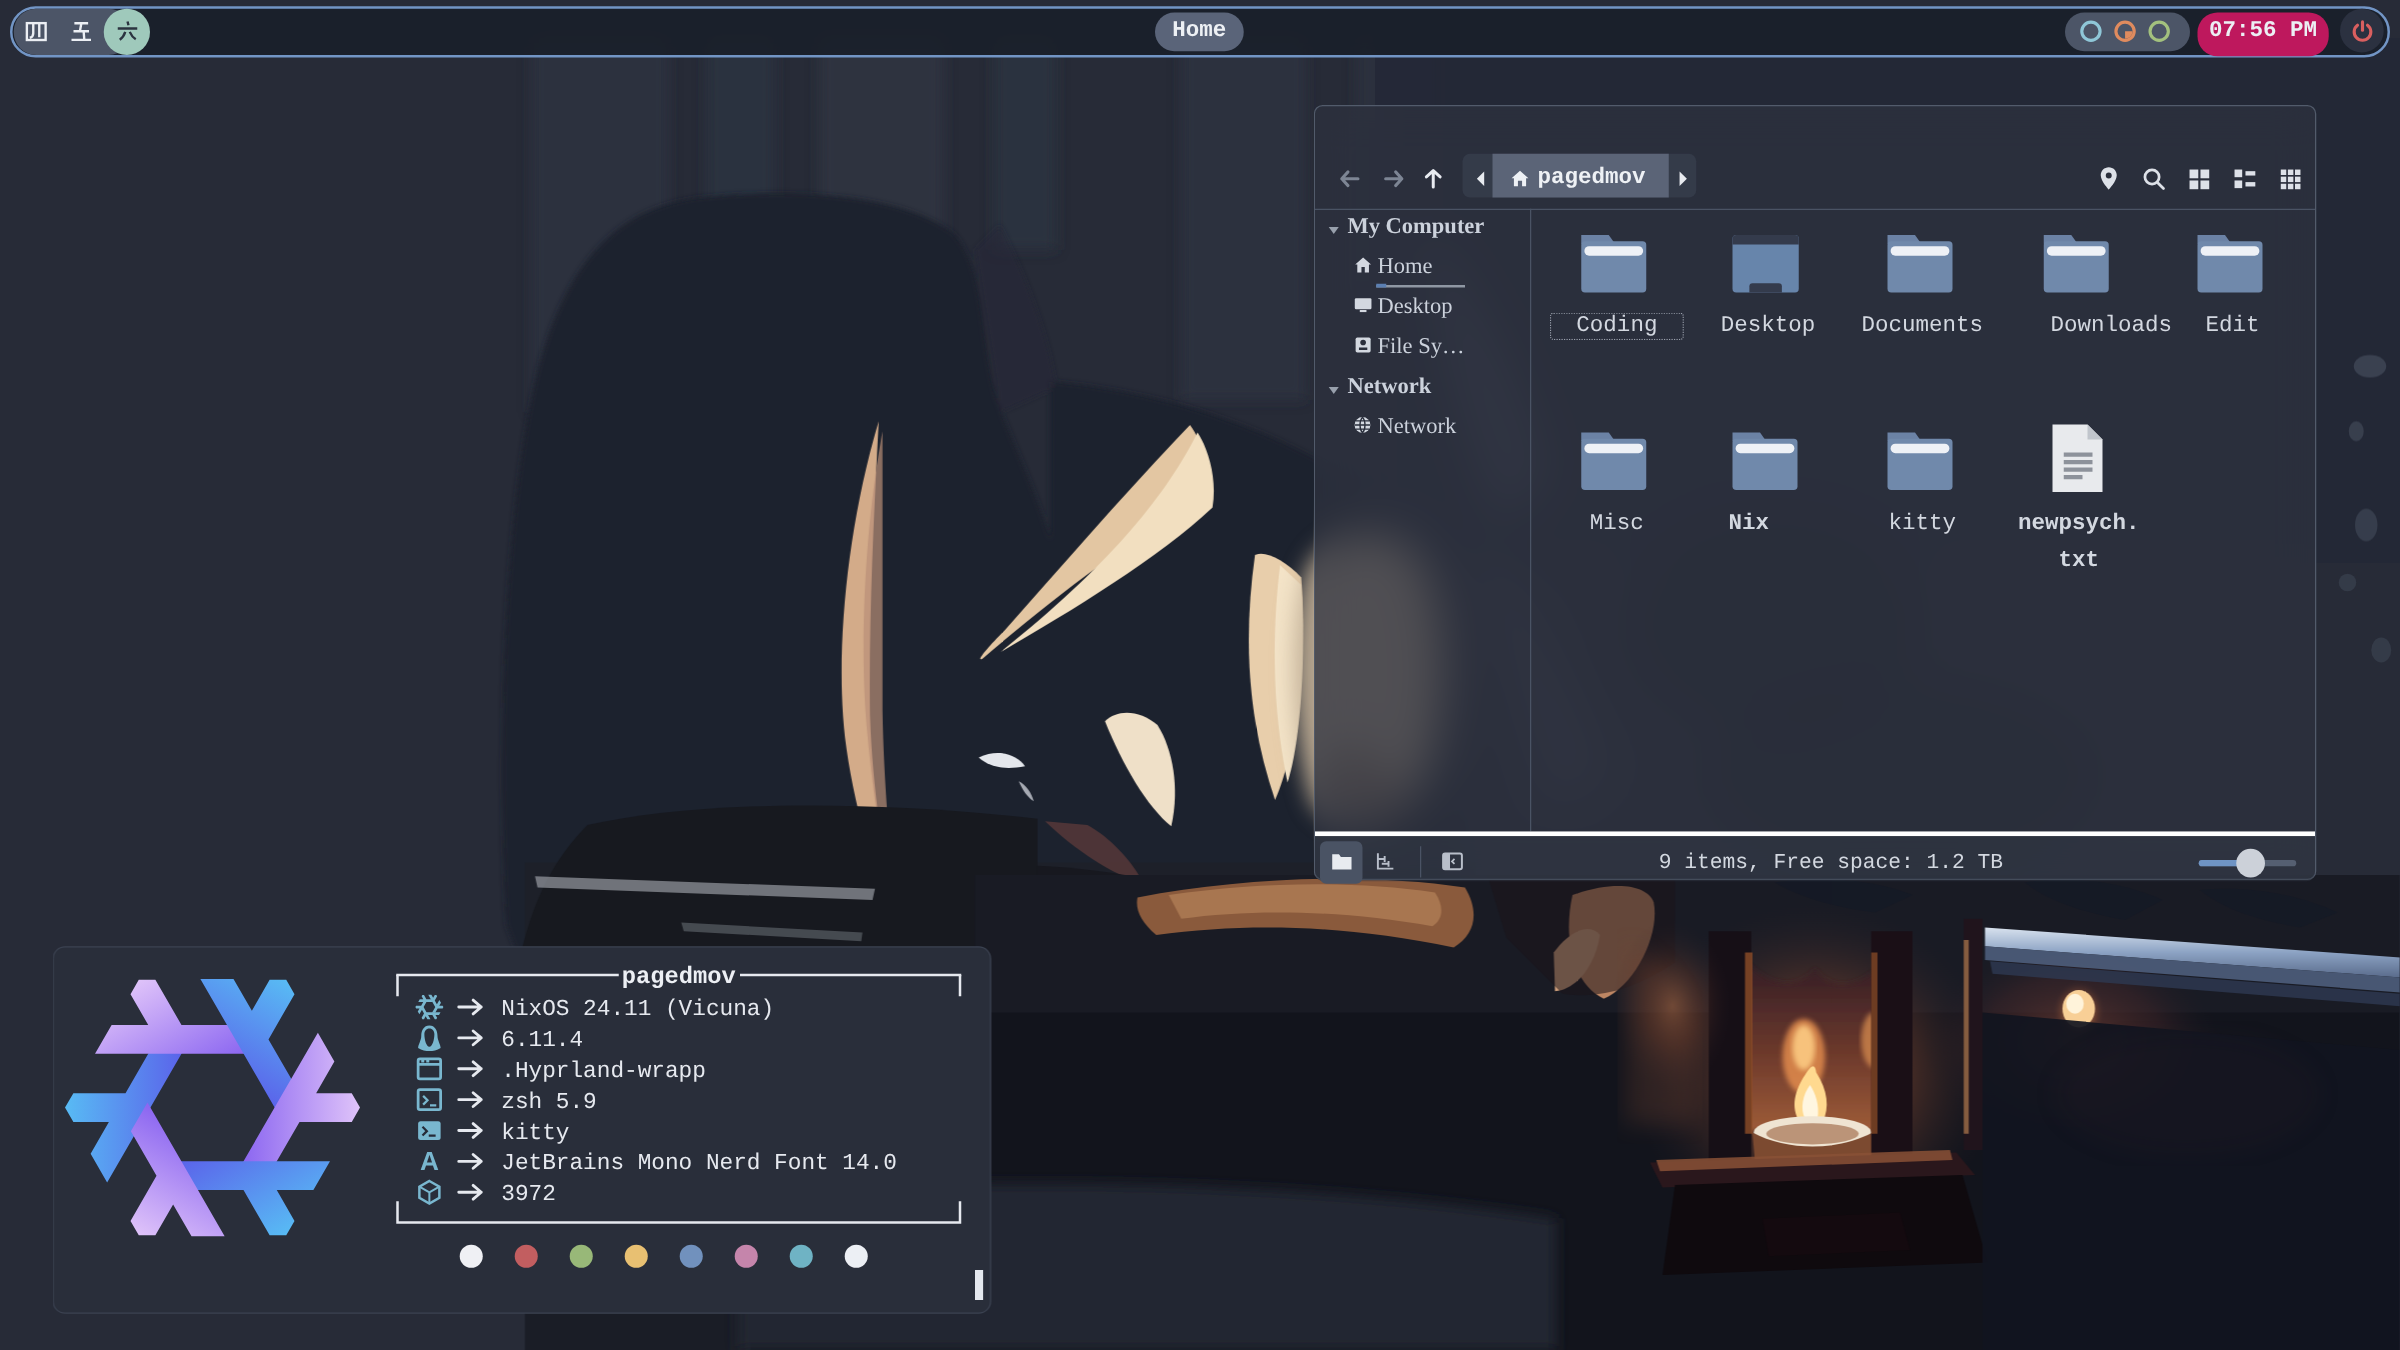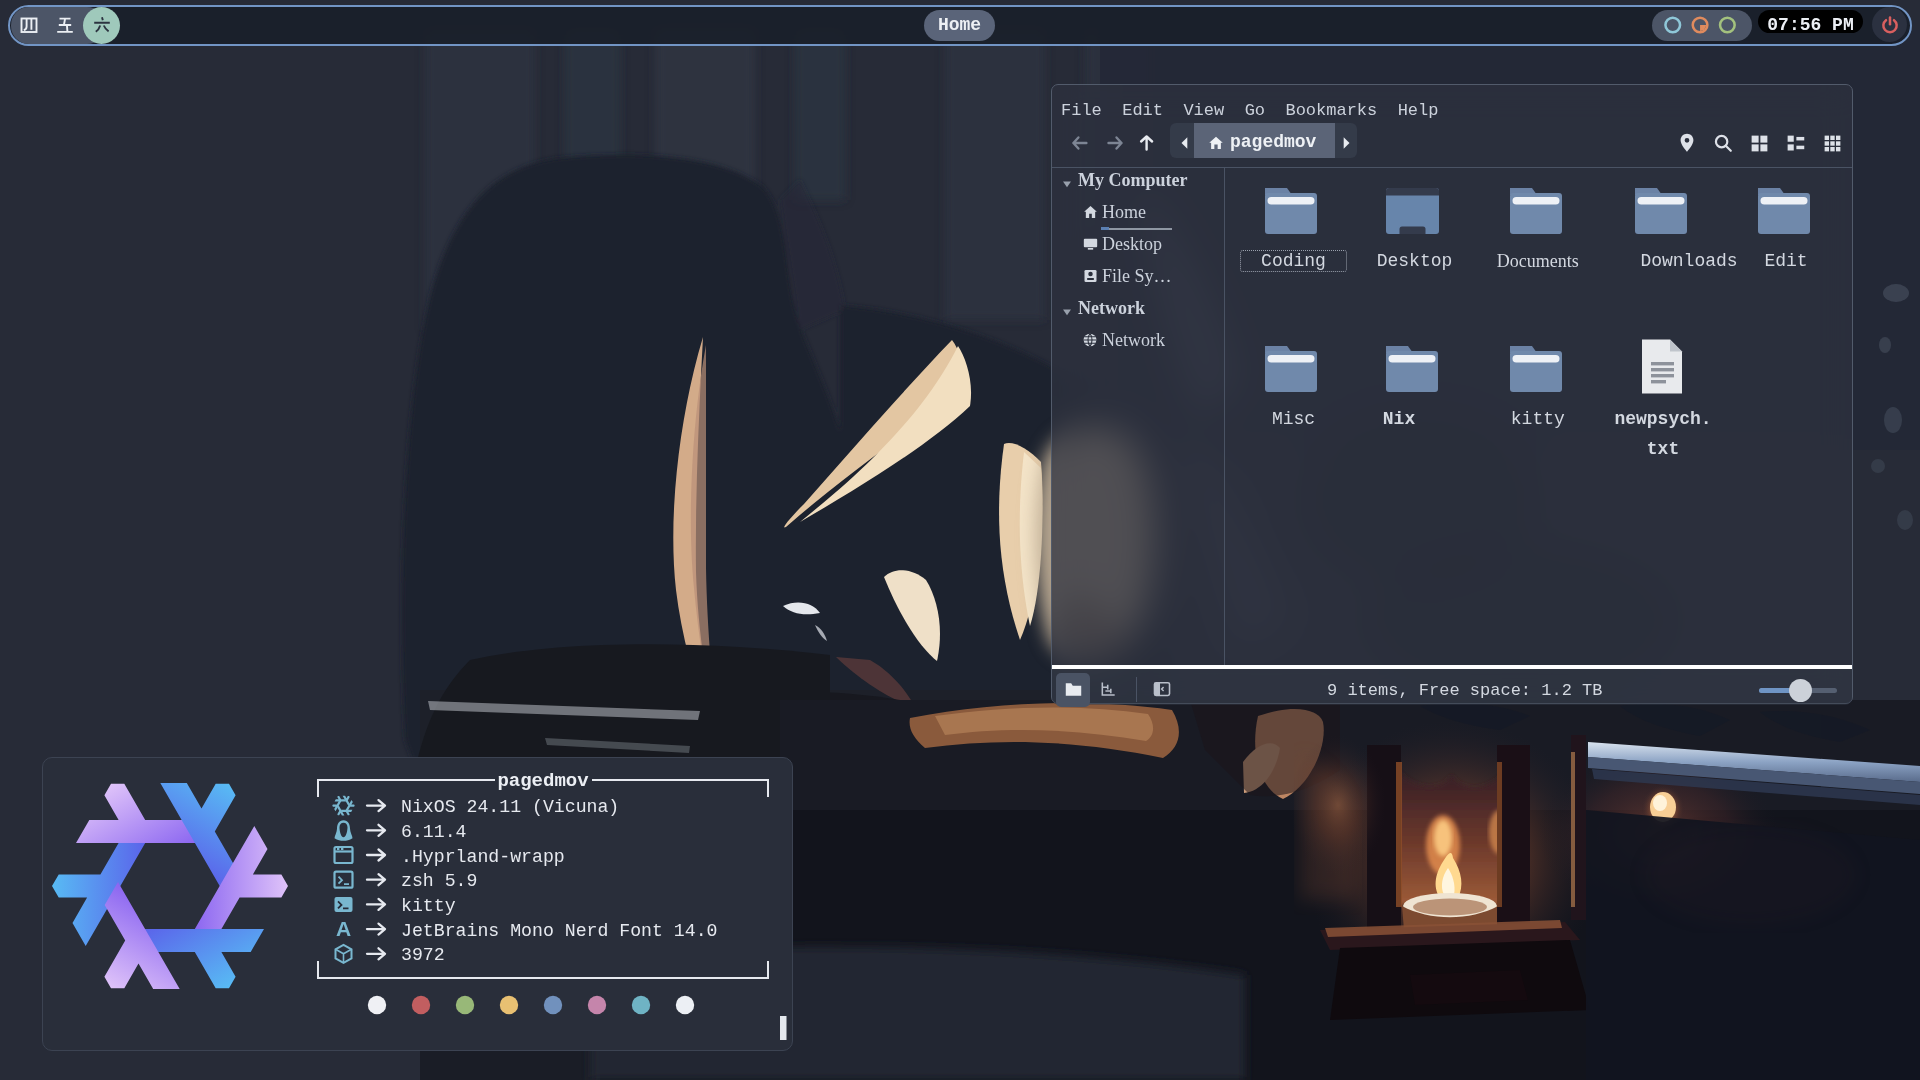--- a/index.html
+++ b/index.html
@@ -4,21 +4,21 @@
 * { margin:0; padding:0; box-sizing:border-box; }
 html,body { width:1920px; height:1080px; overflow:hidden; background:#262b37; font-family:"Liberation Mono", monospace; }
 #stage { position:absolute; inset:0; width:1920px; height:1080px; }
 .abs { position:absolute; }
 
 #bar { position:absolute; left:8px; top:5px; width:1904px; height:41px; background:rgba(25,30,41,0.85); -webkit-backdrop-filter:blur(6px); backdrop-filter:blur(6px); border:2px solid #7295c5; border-radius:21px; }
 #wspill { position:absolute; left:1px; top:0px; height:36.5px; width:94px; background:#4c5567; border-radius:18px; }
 #wsact { position:absolute; left:73px; top:-0.5px; width:37px; height:37px; background:#9fc9bb; border-radius:50%; color:#2c3440; font-size:19px; font-weight:bold; text-align:center; line-height:37px; }
 #homepill { position:absolute; left:914px; top:2.5px; width:71px; height:31px; background:#5a6479; border-radius:16px; color:#edf0f4; font-size:18px; font-weight:bold; text-align:center; line-height:31px; }
 #traypill { position:absolute; left:1642px; top:2.5px; width:100px; height:31px; background:#4c5567; border-radius:16px; }
-#clockpill { position:absolute; left:1748px; top:2.5px; width:105px; height:23px; background:#000000; border-radius:16px; color:#eceff4; font-size:18px; font-weight:bold; text-align:center; line-height:31px; }
+#clockpill { position:absolute; left:1748px; top:2.5px; width:105px; height:35px; background:#be185d; border-radius:16px; color:#eceff4; font-size:18px; font-weight:bold; text-align:center; line-height:31px; }
 #pwrpill { position:absolute; left:1862px; top:0px; width:35px; height:35px; background:#2b3140; border-radius:50%; }
 
 #fm { position:absolute; left:1051px; top:84px; width:802px; height:620px; background:rgba(45,50,63,0.75); -webkit-backdrop-filter:blur(16px); backdrop-filter:blur(16px); border:1px solid #525b6b; border-radius:7px; }
 #fm .menu { position:absolute; left:0; top:0; width:100%; height:36px; color:#ccd2dc; font-size:18px; }
 #fm .tbar { position:absolute; left:0; top:0; width:100%; height:82px; }
 #fm .tsep { position:absolute; left:0; top:82px; width:100%; height:1px; background:#4a5364; }
 #fm .side { position:absolute; left:0; top:82px; width:172px; height:498px; color:#ccd2dc; font-size:18px;font-family:Liberation Serif, serif; }
 #fm .vsep { position:absolute; left:172px; top:82px; width:1px; height:498px; background:#4a5364; }
 #fm .status { position:absolute; left:0; top:580px; width:100%; height:40px; border-top:4px solid #ffffff; background:rgba(52,57,70,0.45); border-radius:0 0 7px 7px; }
 .cell { position:absolute; width:124px; text-align:center; color:#d3d8e0; font-size:18px; line-height:30px; }
@@ -209,23 +209,20 @@
  <div id="clockpill">07:56 PM</div>
  <div id="pwrpill">
   <svg class="abs" style="left:7.5px;top:7.5px;" width="20" height="20" viewBox="0 0 24 24">
    <path d="M12 3 L12 11" stroke="#d95f5f" stroke-width="3" stroke-linecap="round" fill="none"></path>
    <path d="M7.2 6.2 A8 8 0 1 0 16.8 6.2" stroke="#d95f5f" stroke-width="3" stroke-linecap="round" fill="none"></path>
   </svg>
  </div>
 </div>
 
 <div id="fm">
- <div class="menu">
-  <span class="abs" style="left:9px;top:16px;font-size:17px;white-space:pre;">File  Edit  View  Go  Bookmarks  Help</span>
- </div>
  <div class="tbar">
   <svg class="abs" style="left:12px;top:48px;" width="130" height="20" viewBox="0 0 130 20">
    <g stroke="#7d8594" stroke-width="2.4" fill="none" stroke-linecap="round" stroke-linejoin="round">
     <path d="M22.4,10 L9.4,10 M14.4,4.5 L9.4,10 L14.4,15.5"></path>
     <path d="M44.5,10 L57.5,10 M52.5,4.5 L57.5,10 L52.5,15.5"></path>
    </g>
    <g stroke="#e8ebf0" stroke-width="2.4" fill="none" stroke-linecap="round" stroke-linejoin="round">
     <path d="M82.6,16.5 L82.6,3.5 M77.1,8.5 L82.6,3.5 L88.1,8.5"></path>
    </g>
   </svg>
@@ -323,21 +320,21 @@
         <rect x="3" y="3" width="53" height="46" rx="3" fill="#6785ab"></rect>
         <path d="M3,10.5 L3,6 Q3,3 6,3 L53,3 Q56,3 56,6 L56,10.5 Z" fill="#343b4c"></path>
         <path d="M16.5,49 L16.5,44 Q16.5,41.5 19,41.5 L40,41.5 Q42.5,41.5 42.5,44 L42.5,49 Z" fill="#343b4c"></path>
       </svg>
  <div class="cell" style="left:300.5px;top:160.5px;">Desktop</div>
  <svg class="abs" style="left:455px;top:100px;" width="58" height="52" viewBox="0 0 58 52">
         <path d="M3,3 h22 l5,7 H3 z" fill="#6b82a5"></path>
         <rect x="3" y="8" width="52" height="41" rx="3" fill="#7089ab"></rect>
         <rect x="5.5" y="12" width="47" height="7.5" rx="3.75" fill="#eef1f6"></rect>
       </svg>
- <div class="cell" style="left:423.8px;top:160.5px;font-family:Liberation Serif, serif;">Documents</div>
+ <div class="cell" style="left:423.8px;top:160.5px;">Documents</div>
  <svg class="abs" style="left:580px;top:100px;" width="58" height="52" viewBox="0 0 58 52">
         <path d="M3,3 h22 l5,7 H3 z" fill="#6b82a5"></path>
         <rect x="3" y="8" width="52" height="41" rx="3" fill="#7089ab"></rect>
         <rect x="5.5" y="12" width="47" height="7.5" rx="3.75" fill="#eef1f6"></rect>
       </svg>
  <div class="cell" style="left:575px;top:160.5px;">Downloads</div>
  <svg class="abs" style="left:703px;top:100px;" width="58" height="52" viewBox="0 0 58 52">
         <path d="M3,3 h22 l5,7 H3 z" fill="#6b82a5"></path>
         <rect x="3" y="8" width="52" height="41" rx="3" fill="#7089ab"></rect>
         <rect x="5.5" y="12" width="47" height="7.5" rx="3.75" fill="#eef1f6"></rect>

